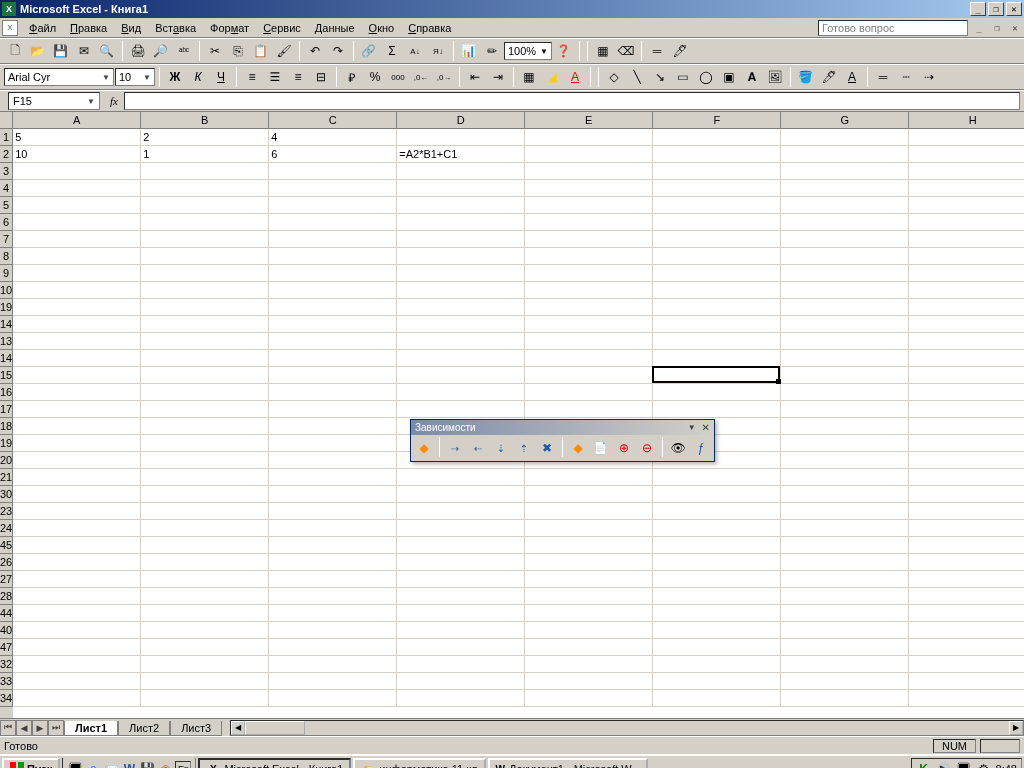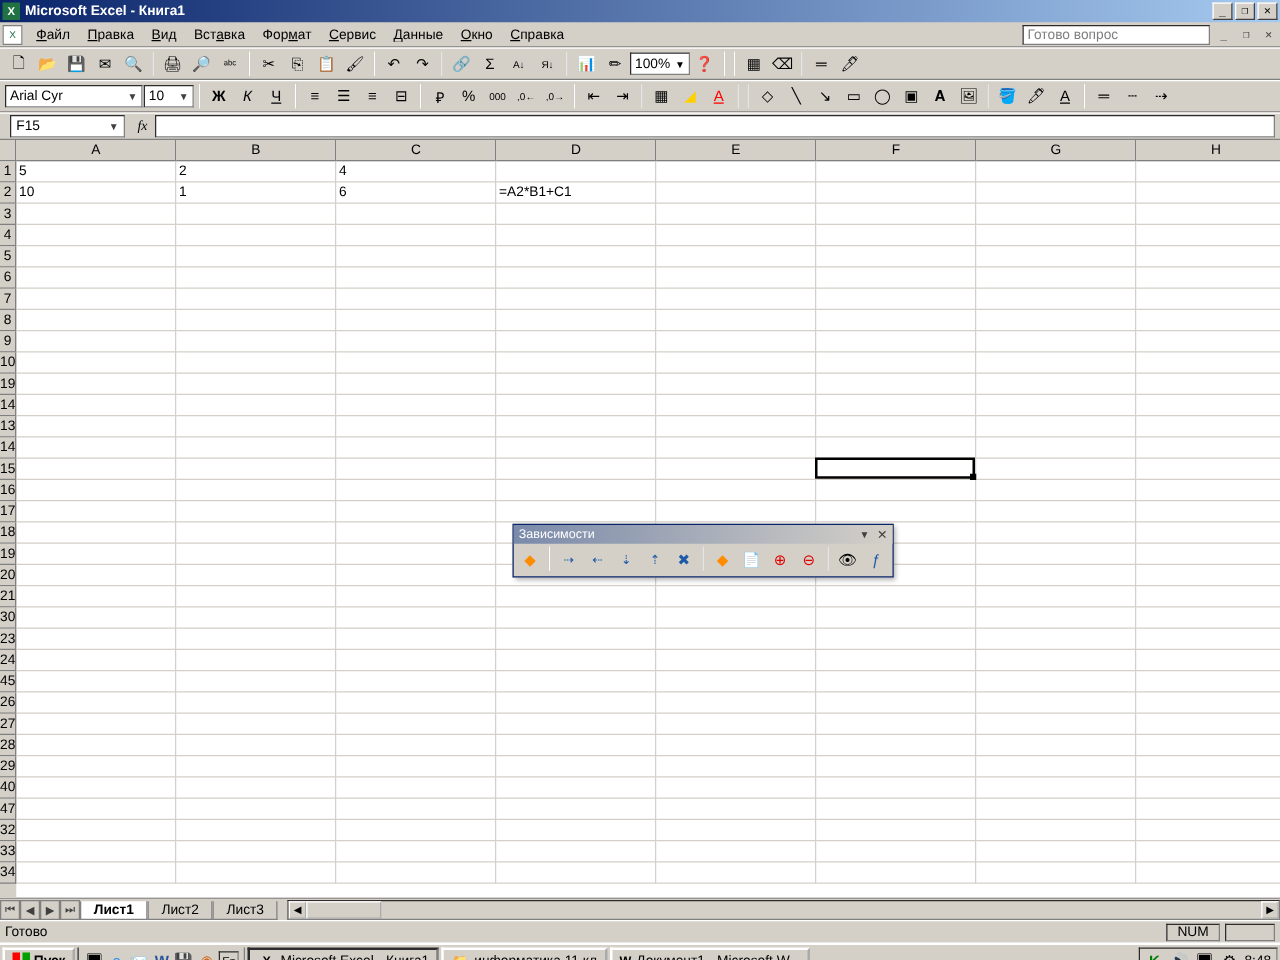--- a/index.html
+++ b/index.html
@@ -557,21 +557,21 @@
         <div class="rowhdr">19</div>
         <div class="rowhdr">20</div>
         <div class="rowhdr">21</div>
         <div class="rowhdr">30</div>
         <div class="rowhdr">23</div>
         <div class="rowhdr">24</div>
         <div class="rowhdr">45</div>
         <div class="rowhdr">26</div>
         <div class="rowhdr">27</div>
         <div class="rowhdr">28</div>
-        <div class="rowhdr">29</div>
+        <div class="rowhdr">44</div>
         <div class="rowhdr">40</div>
         <div class="rowhdr">47</div>
         <div class="rowhdr">32</div>
         <div class="rowhdr">33</div>
         <div class="rowhdr">34</div>
       </div>
   </div>
   <div class="grid-main">
     <div class="colhdrs" id="colhdrs">
         <div class="colhdr" style="width: 128px;">A</div>

